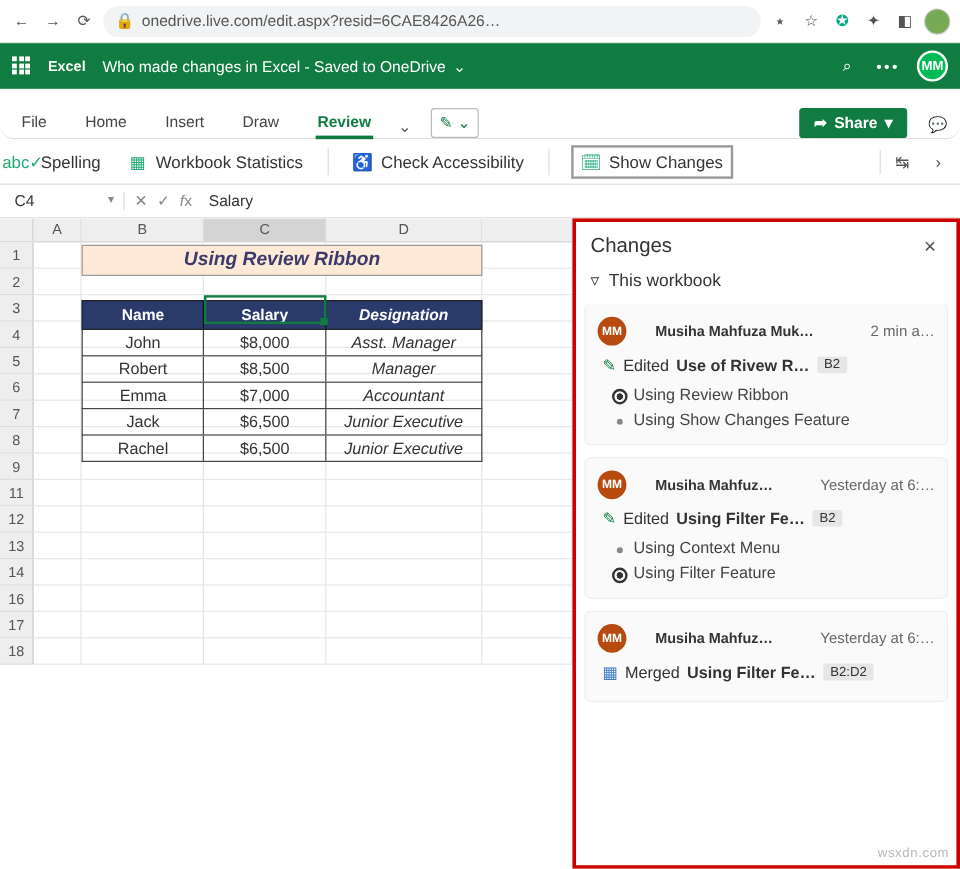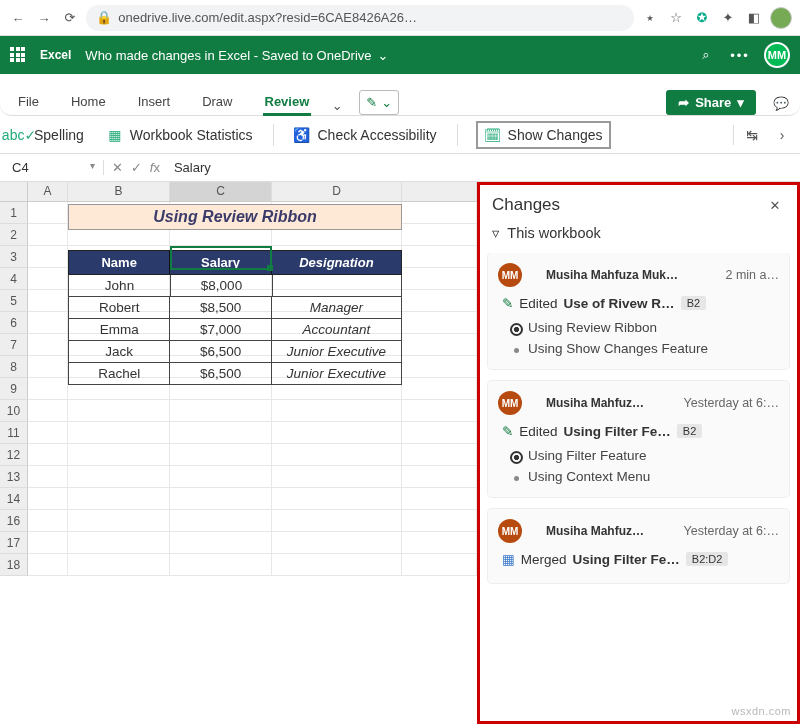--- a/index.html
+++ b/index.html
@@ -272,28 +272,20 @@
         </div>
         <div class="row">
           <div class="rh">9</div>
   <div class="cell A"></div>
           <div class="cell B"></div>
   <div class="cell C"></div>
           <div class="cell D"></div>
   <div class="cell E"></div>
         </div>
         <div class="row">
-          <div class="rh">10</div>
-  <div class="cell A"></div>
-          <div class="cell B"></div>
-  <div class="cell C"></div>
-          <div class="cell D"></div>
-  <div class="cell E"></div>
-        </div>
-        <div class="row">
           <div class="rh">11</div>
   <div class="cell A"></div>
           <div class="cell B"></div>
   <div class="cell C"></div>
           <div class="cell D"></div>
   <div class="cell E"></div>
         </div>
         <div class="row">
           <div class="rh">12</div>
   <div class="cell A"></div>
@@ -348,20 +340,21 @@
       <div class="dt-title">Using Review Ribbon</div>
       <div class="dt-hdr">
         <div class="colN">Name</div>
         <div class="colS">Salary</div>
         <div class="colD">Designation</div>
       </div>
       <div id="dt-body">
           <div class="dt-row">
             <div class="colN">John</div>
   <div class="colS">$8,000</div>
+  <div class="colD">Asst. Manager</div>
           </div>
           <div class="dt-row">
             <div class="colN">Robert</div>
   <div class="colS">$8,500</div>
   <div class="colD">Manager</div>
           </div>
           <div class="dt-row">
             <div class="colN">Emma</div>
   <div class="colS">$7,000</div>
   <div class="colD">Accountant</div>
@@ -411,22 +404,22 @@
     <div class="mm-badge">MM</div>
     <div class="cc-name">Musiha Mahfuz…</div>
     <div class="cc-time">Yesterday at 6:…</div>
   </div>
           <div class="cc-edit-row">
       <span class="pen-ico">✎</span>
       <span>Edited</span>
       <b>Using Filter Fe…</b>
       <span class="cell-pill">B2</span>
     </div>
+    <div class="cc-bullet plain">Using Context Menu</div>
     <div class="cc-bullet sel dot">Using Filter Feature</div>
-    <div class="cc-bullet plain">Using Context Menu</div>
         </div>
         <div class="change-card">
           <div class="cc-row">
     <div class="mm-badge">MM</div>
     <div class="cc-name">Musiha Mahfuz…</div>
     <div class="cc-time">Yesterday at 6:…</div>
   </div>
           <div class="cc-edit-row">
       <span class="merge-ico">▦</span>
       <span>Merged</span>

